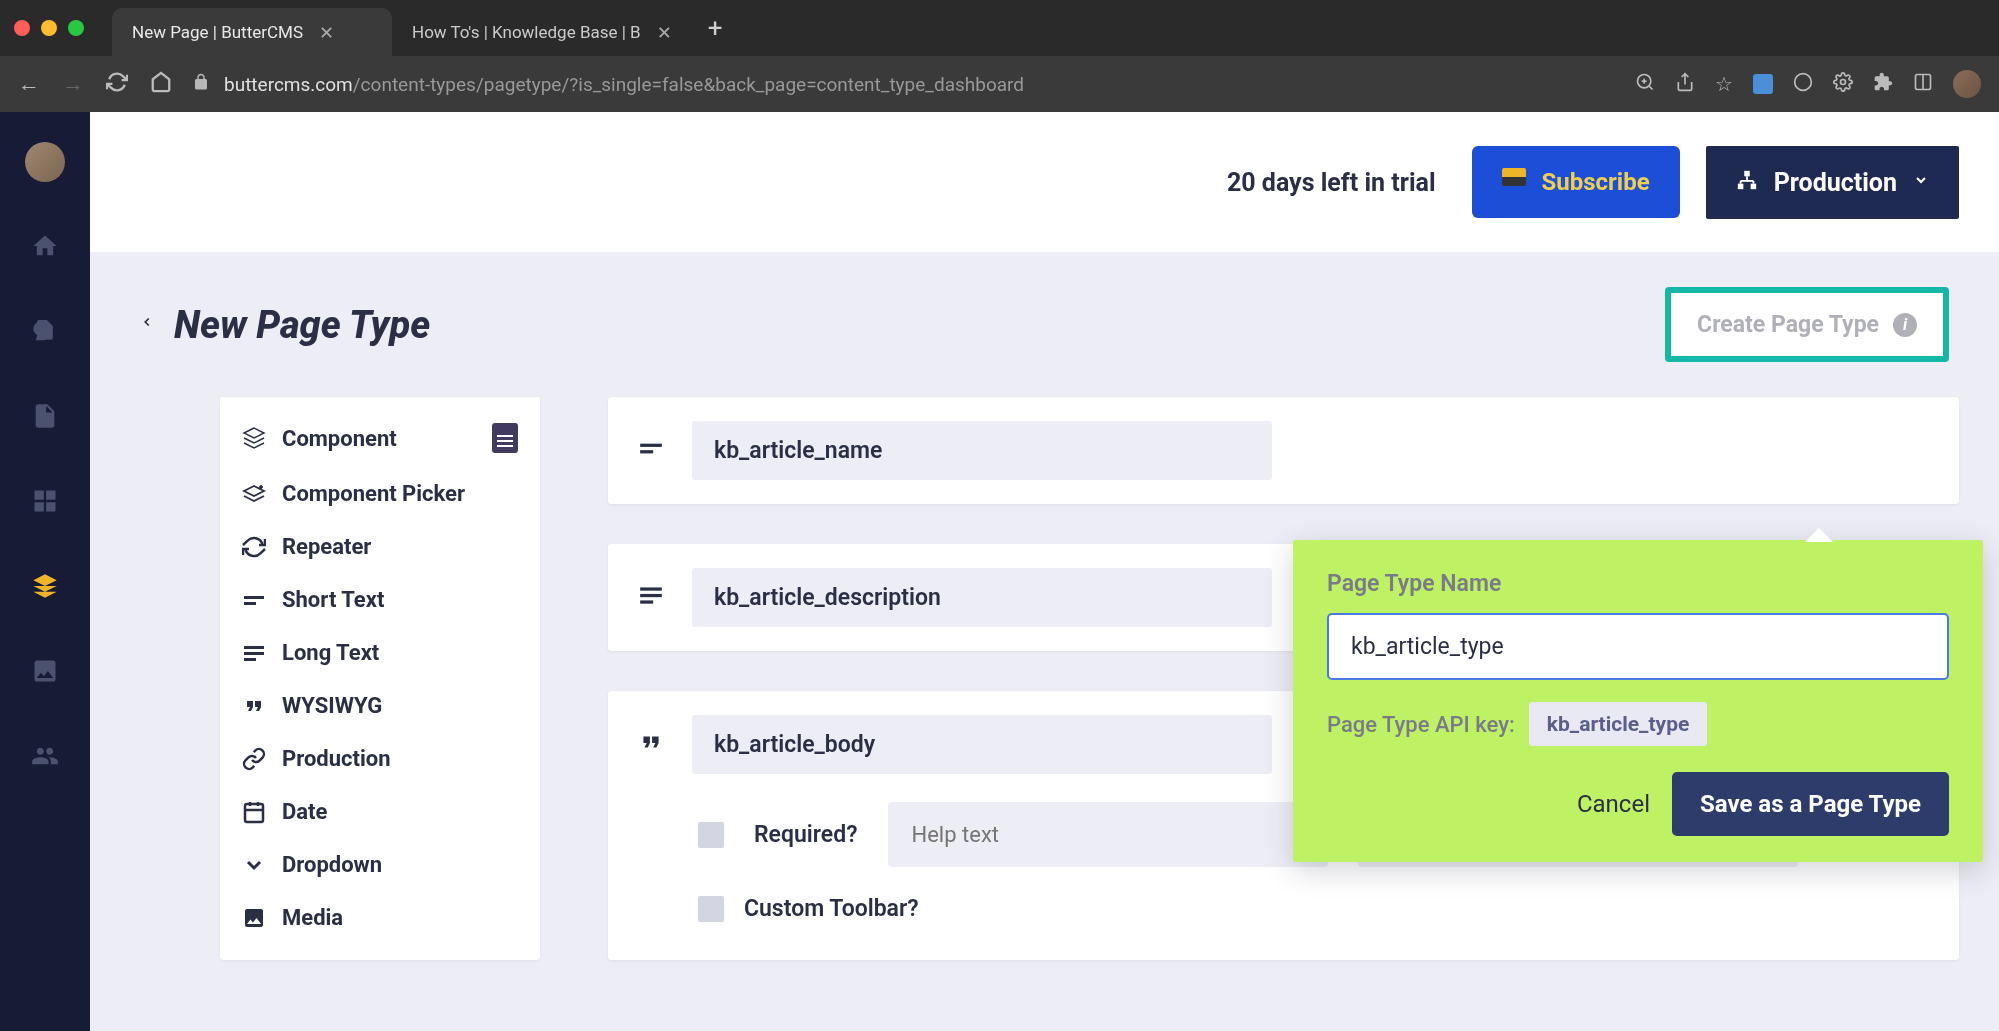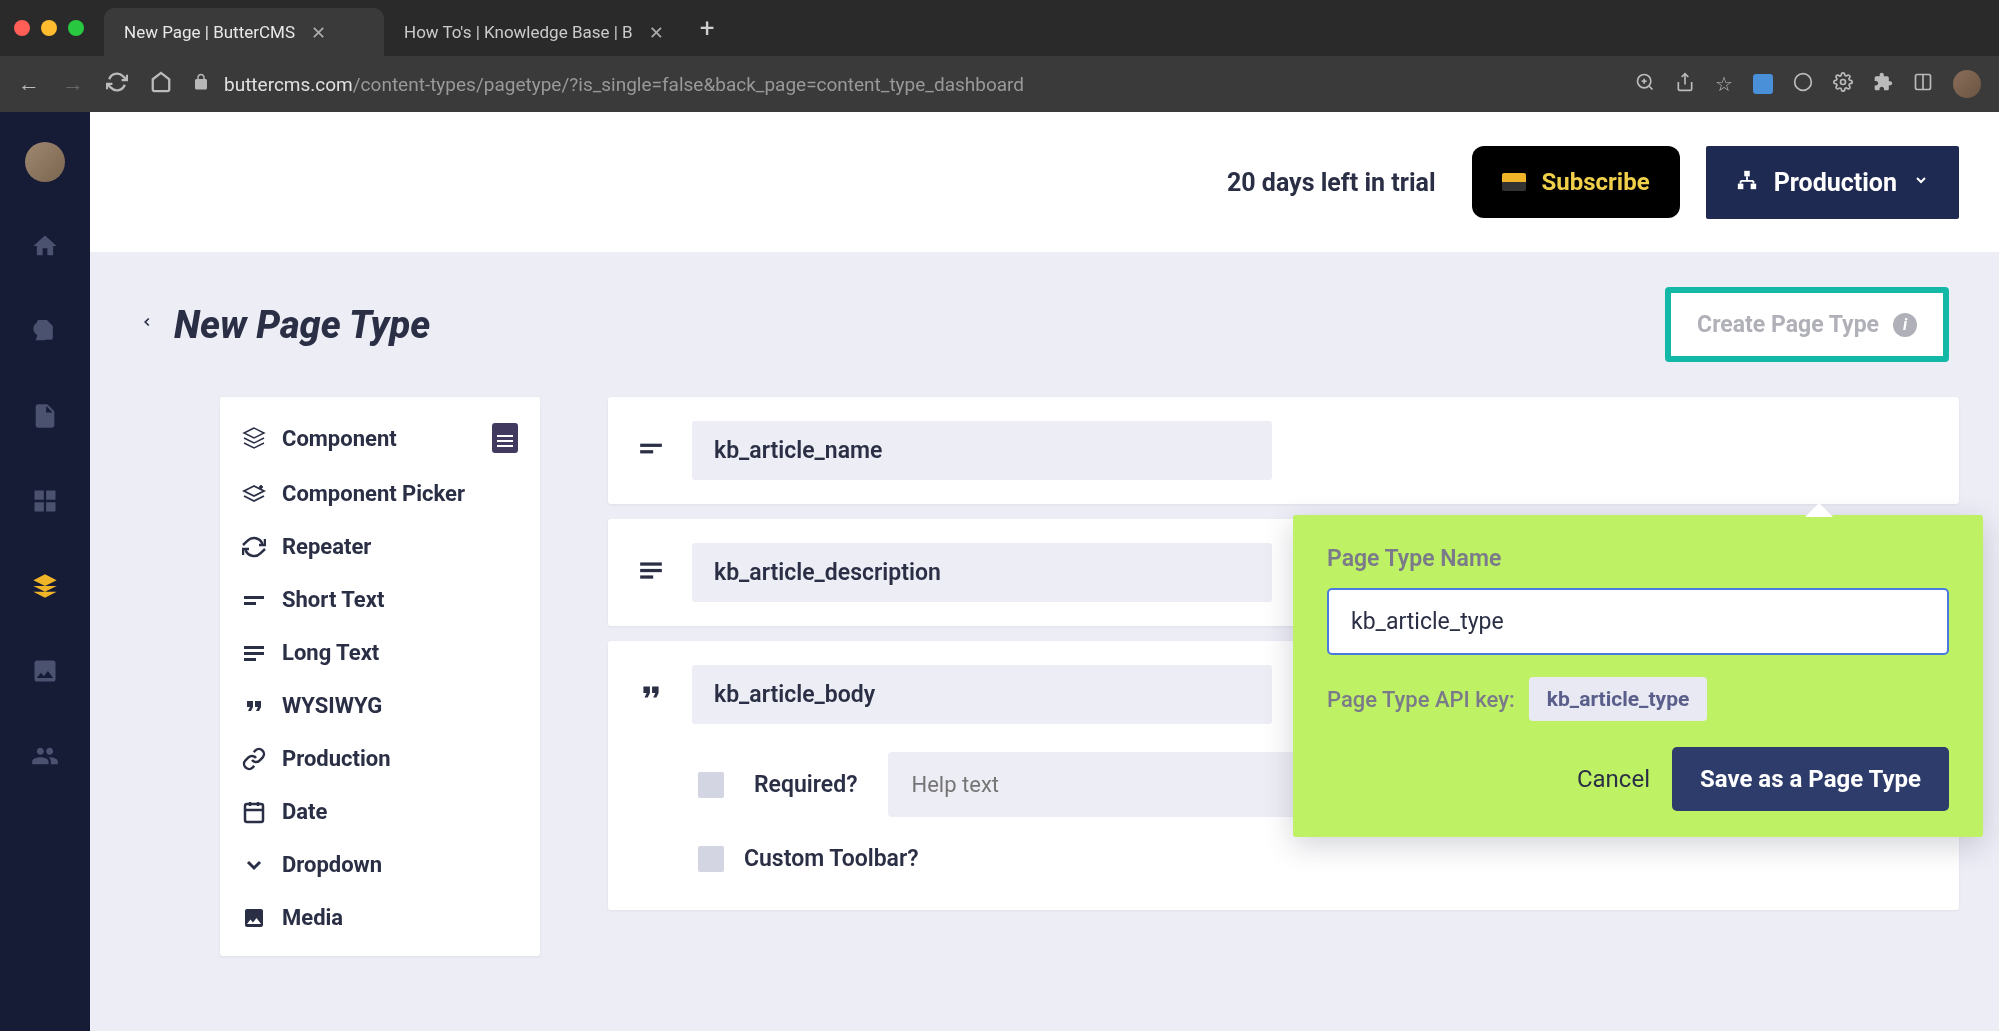--- a/index.html
+++ b/index.html
@@ -57,20 +57,21 @@
       font-size: 17px;
       gap: 16px;
       margin-top: 8px;
       min-width: 280px;
       position: relative;
     }
 
     .browser-tab.active {
       background: #3a3a3a;
       color: #e8e8e8;
+      margin-left: 8px;
     }
 
     .tab-close {
       color: #aaa;
       font-size: 18px;
       cursor: pointer;
     }
 
     .new-tab-btn {
       color: #d0d0d0;
@@ -199,27 +200,26 @@
     }
 
     .trial-text {
       font-size: 25px;
       font-weight: 700;
       color: #2b2f45;
       margin-right: 10px;
     }
 
     .subscribe-btn {
-      background: #000000;
+      background: #1d4ed8;
       padding: 22px 30px;
       display: flex;
-      align-items: center;
       gap: 16px;
       cursor: pointer;
-      border-radius: 12px;
+      border-radius: 6px;
     }
 
     .subscribe-icon {
       width: 24px;
       height: 18px;
       background: linear-gradient(to bottom, #f0b429 50%, #333 50%);
       border-radius: 2px;
     }
 
     .subscribe-text {
@@ -372,21 +372,21 @@
       height: 2px;
       background: #fff;
       box-shadow: 0 -5px 0 #fff, 0 -10px 0 #fff;
     }
 
     
     .fields-column {
       flex: 1;
       display: flex;
       flex-direction: column;
-      gap: 15px;
+      gap: 40px;
       padding-left: 36px;
     }
 
     .field-row {
       background: #fff;
       border-radius: 3px;
       box-shadow: 0 1px 3px rgba(0,0,0,0.06);
       padding: 24px 30px;
       display: flex;
       align-items: center;

